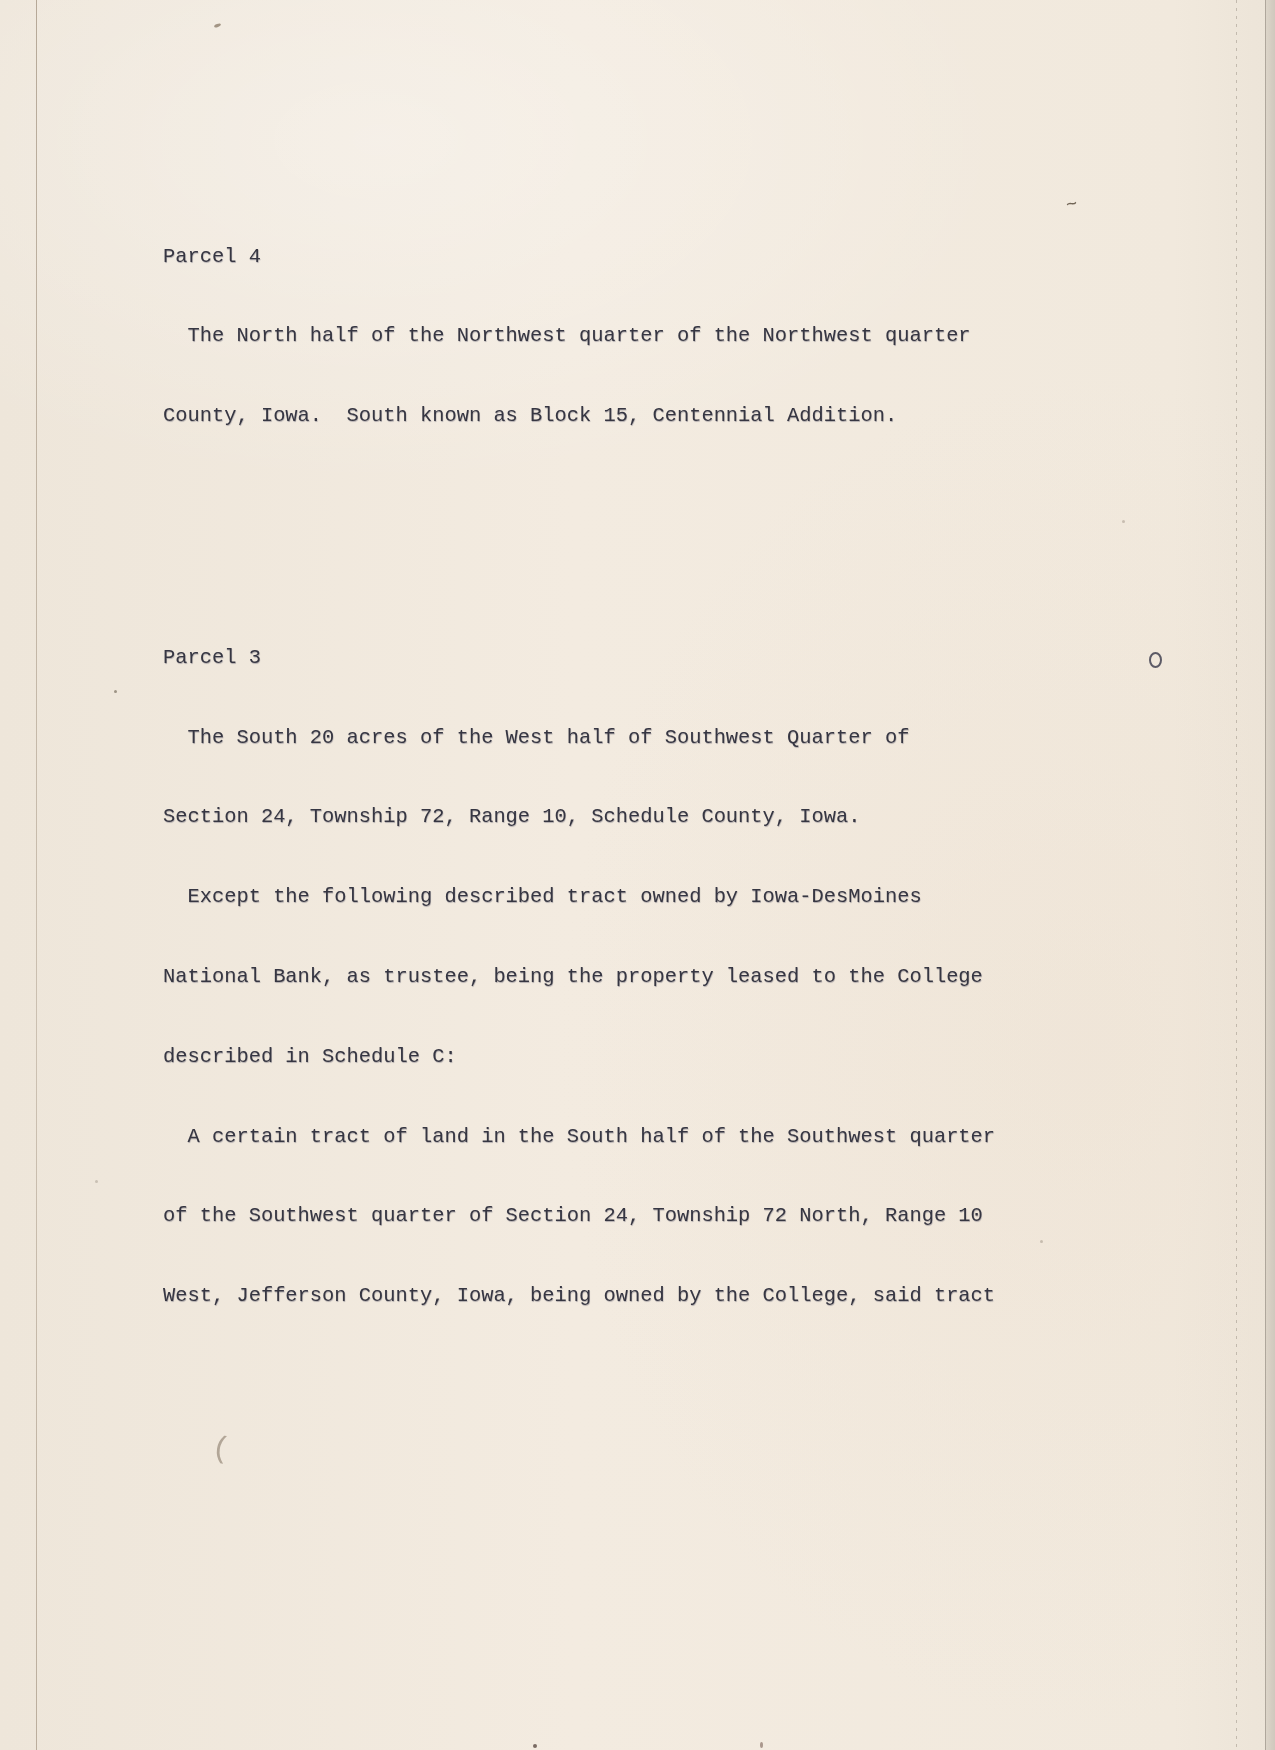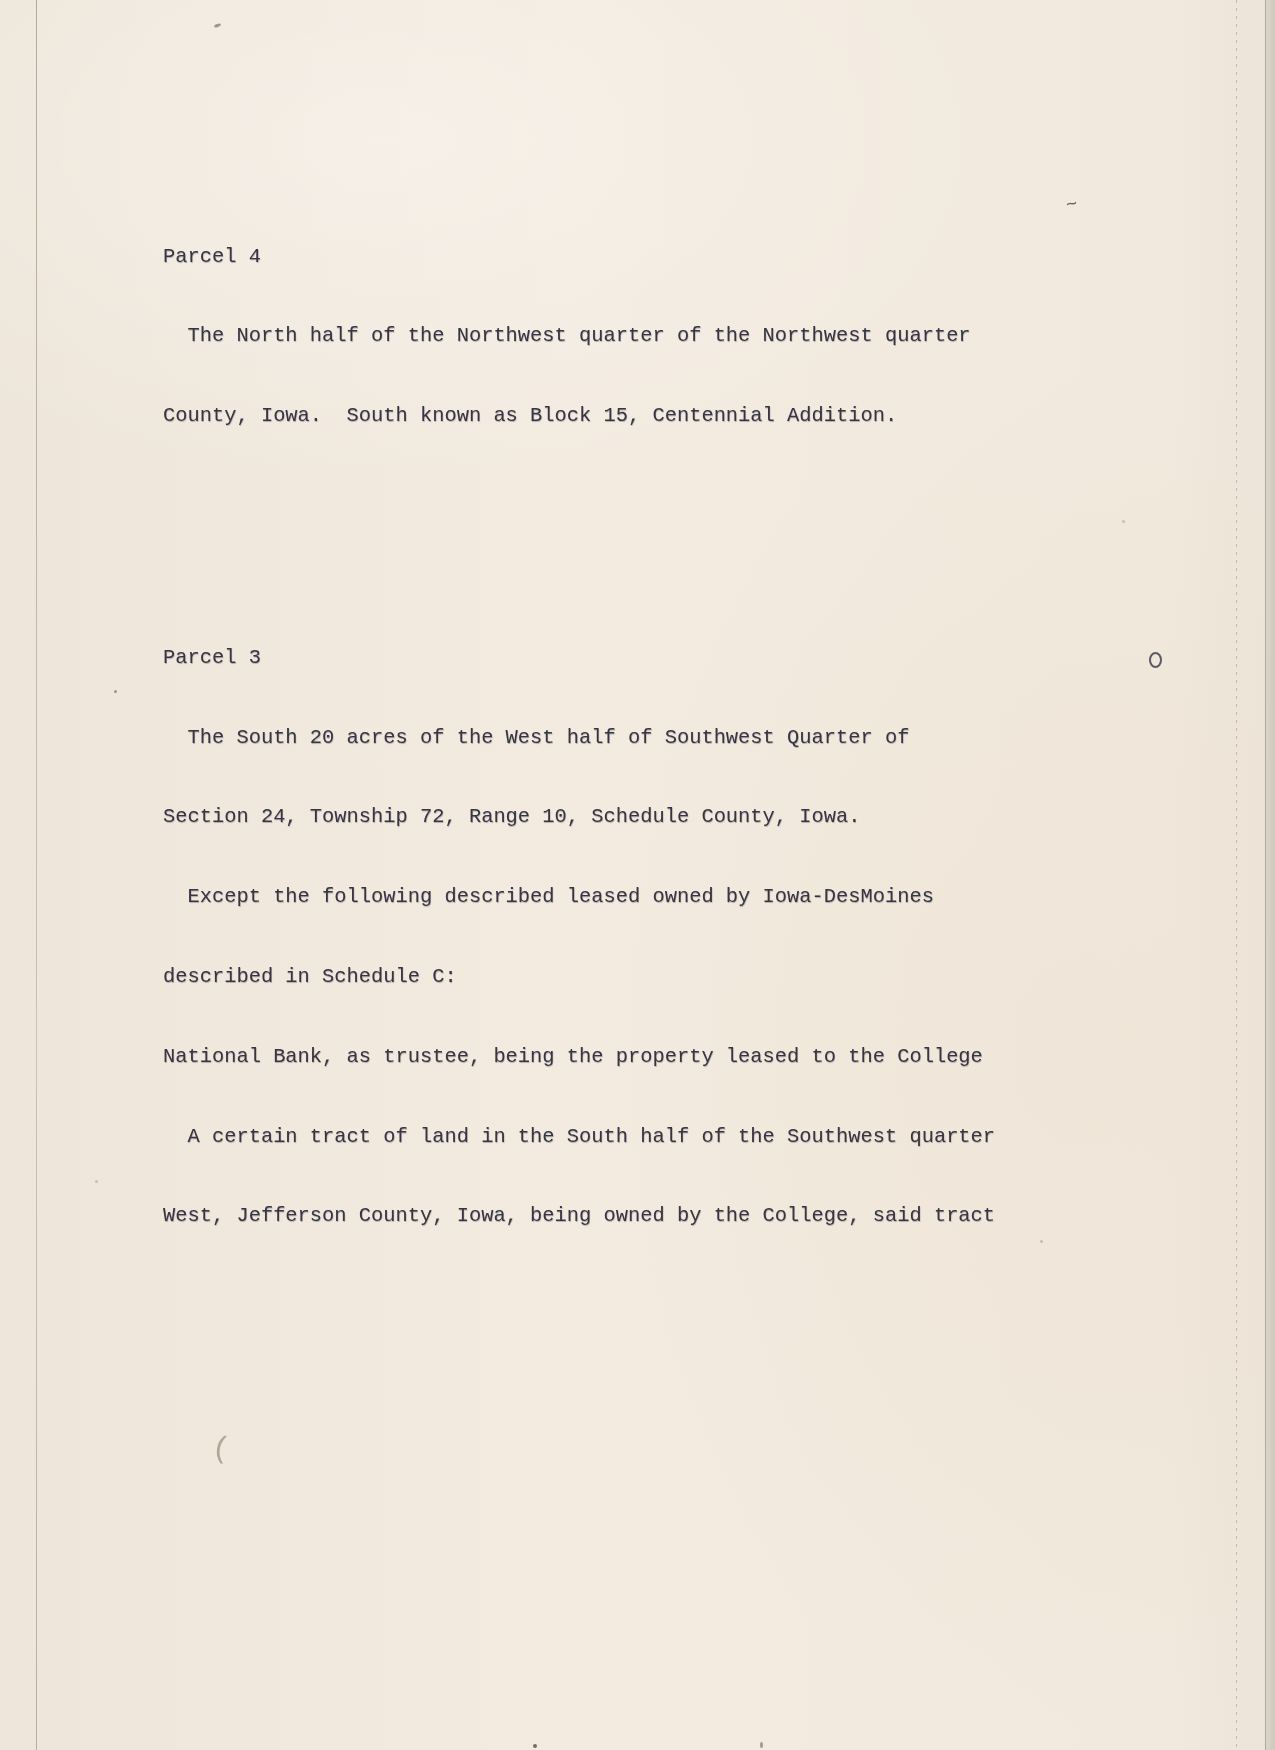--- a/index.html
+++ b/index.html
@@ -71,24 +71,25 @@
     <div class="parcel">
       <div class="parcel-heading">Parcel 4</div>
       <div class="doc-line">  The North half of the Northwest quarter of the Northwest quarter</div>
       <div class="doc-line">County, Iowa.  South known as Block 15, Centennial Addition.</div>
     </div>
 
     <div class="parcel">
       <div class="parcel-heading">Parcel 3</div>
       <div class="doc-line">  The South 20 acres of the West half of Southwest Quarter of</div>
       <div class="doc-line">Section 24, Township 72, Range 10, Schedule County, Iowa.</div>
-      <div class="doc-line">  Except the following described leased owned by Iowa-DesMoines</div>
+      <div class="doc-line">  Except the following described tract owned by Iowa-DesMoines</div>
+      <div class="doc-line">National Bank, as trustee, being the property leased to the College</div>
       <div class="doc-line">described in Schedule C:</div>
-      <div class="doc-line">National Bank, as trustee, being the property leased to the College</div>
       <div class="doc-line">  A certain tract of land in the South half of the Southwest quarter</div>
+      <div class="doc-line">of the Southwest quarter of Section 24, Township 72 North, Range 10</div>
       <div class="doc-line">West, Jefferson County, Iowa, being owned by the College, said tract</div>
       
       
       
       
       
       
       
       
       

